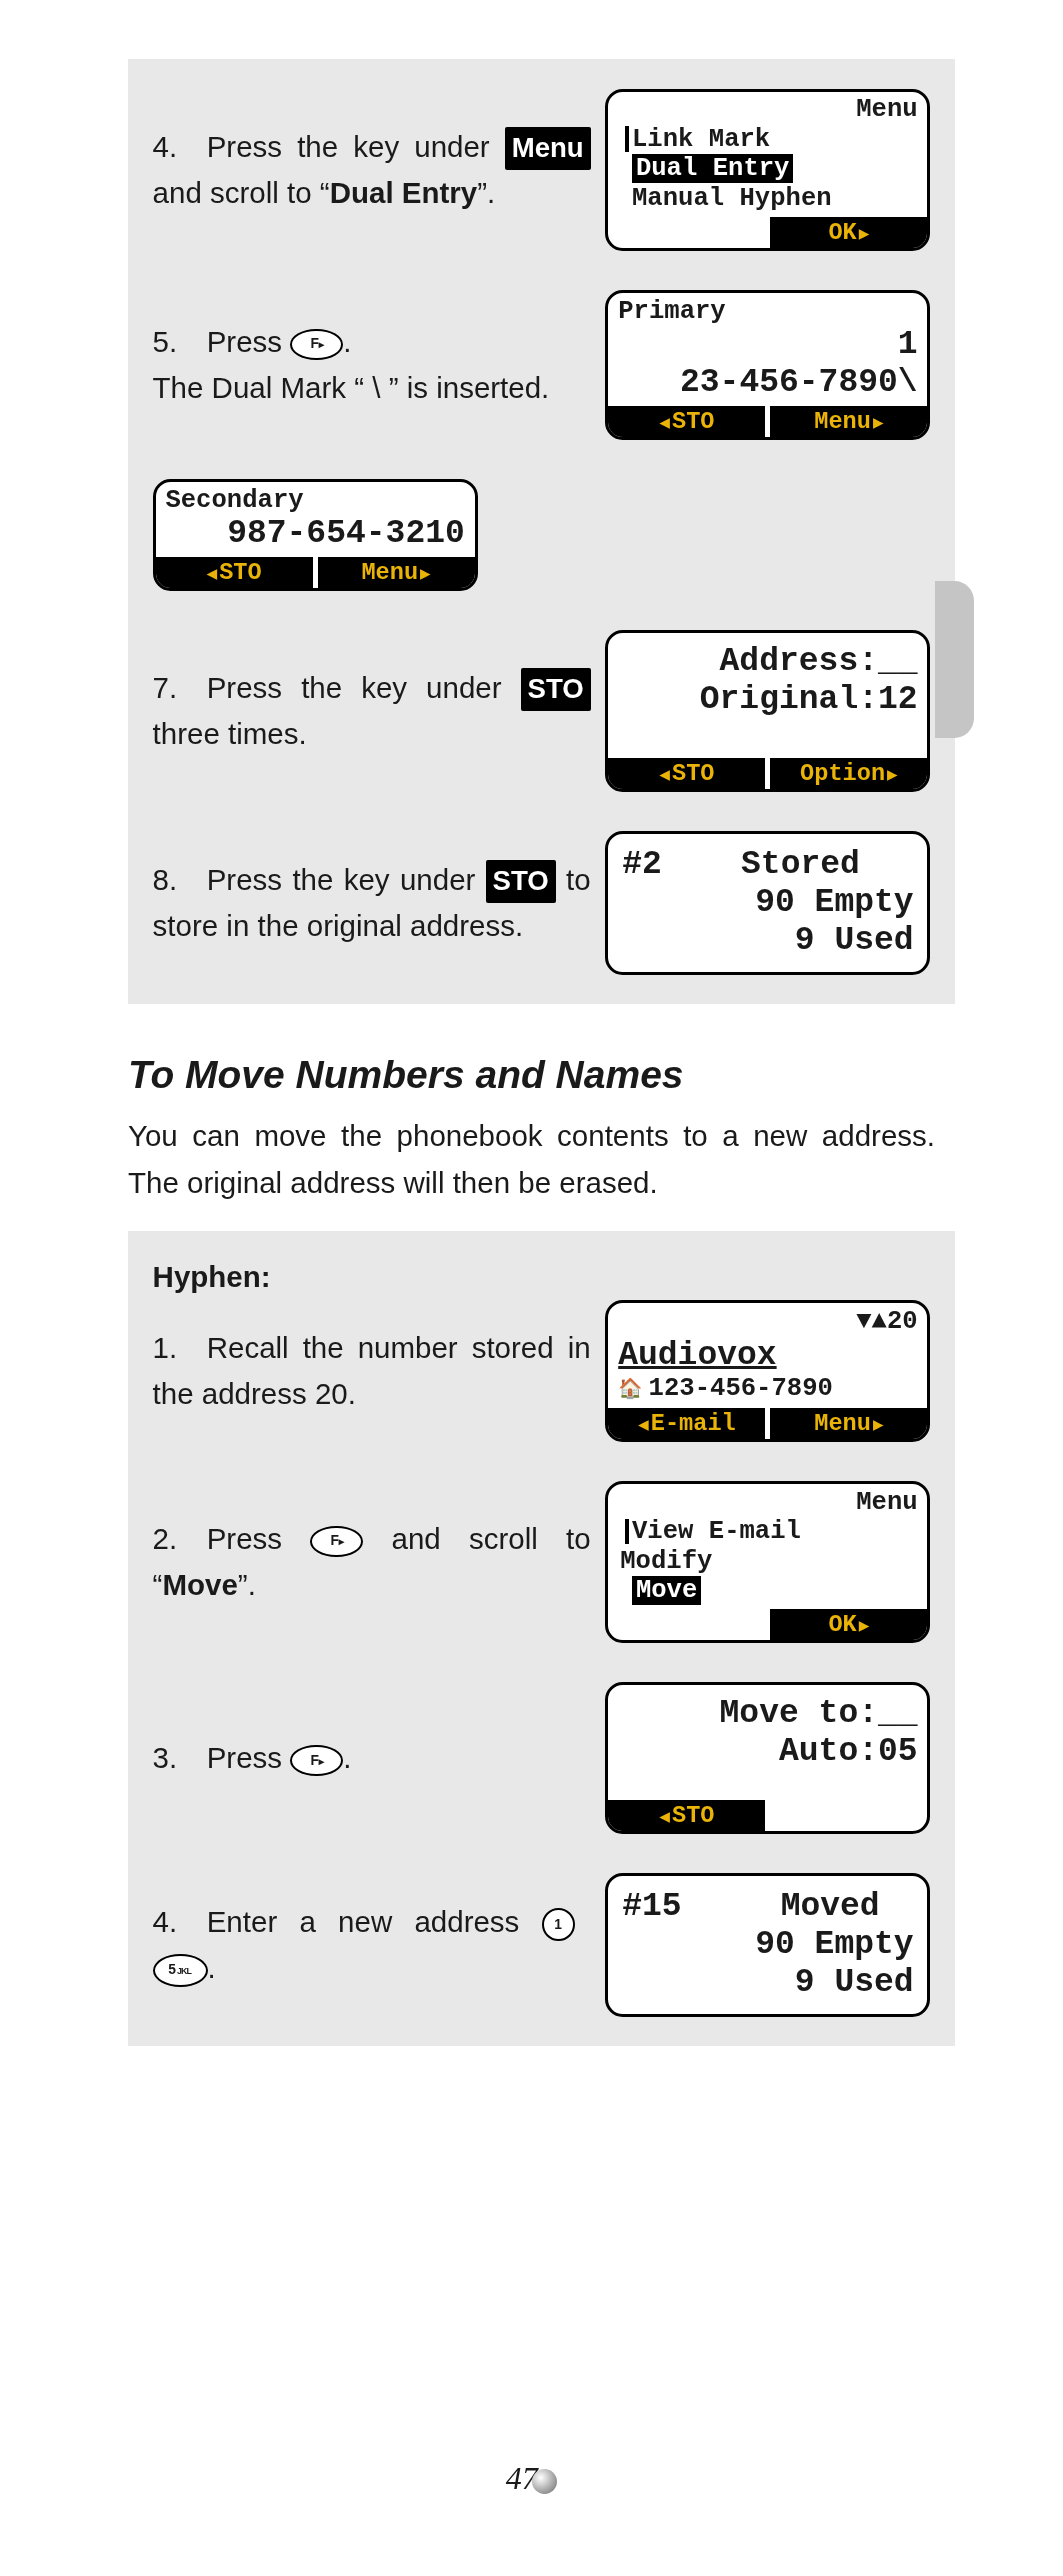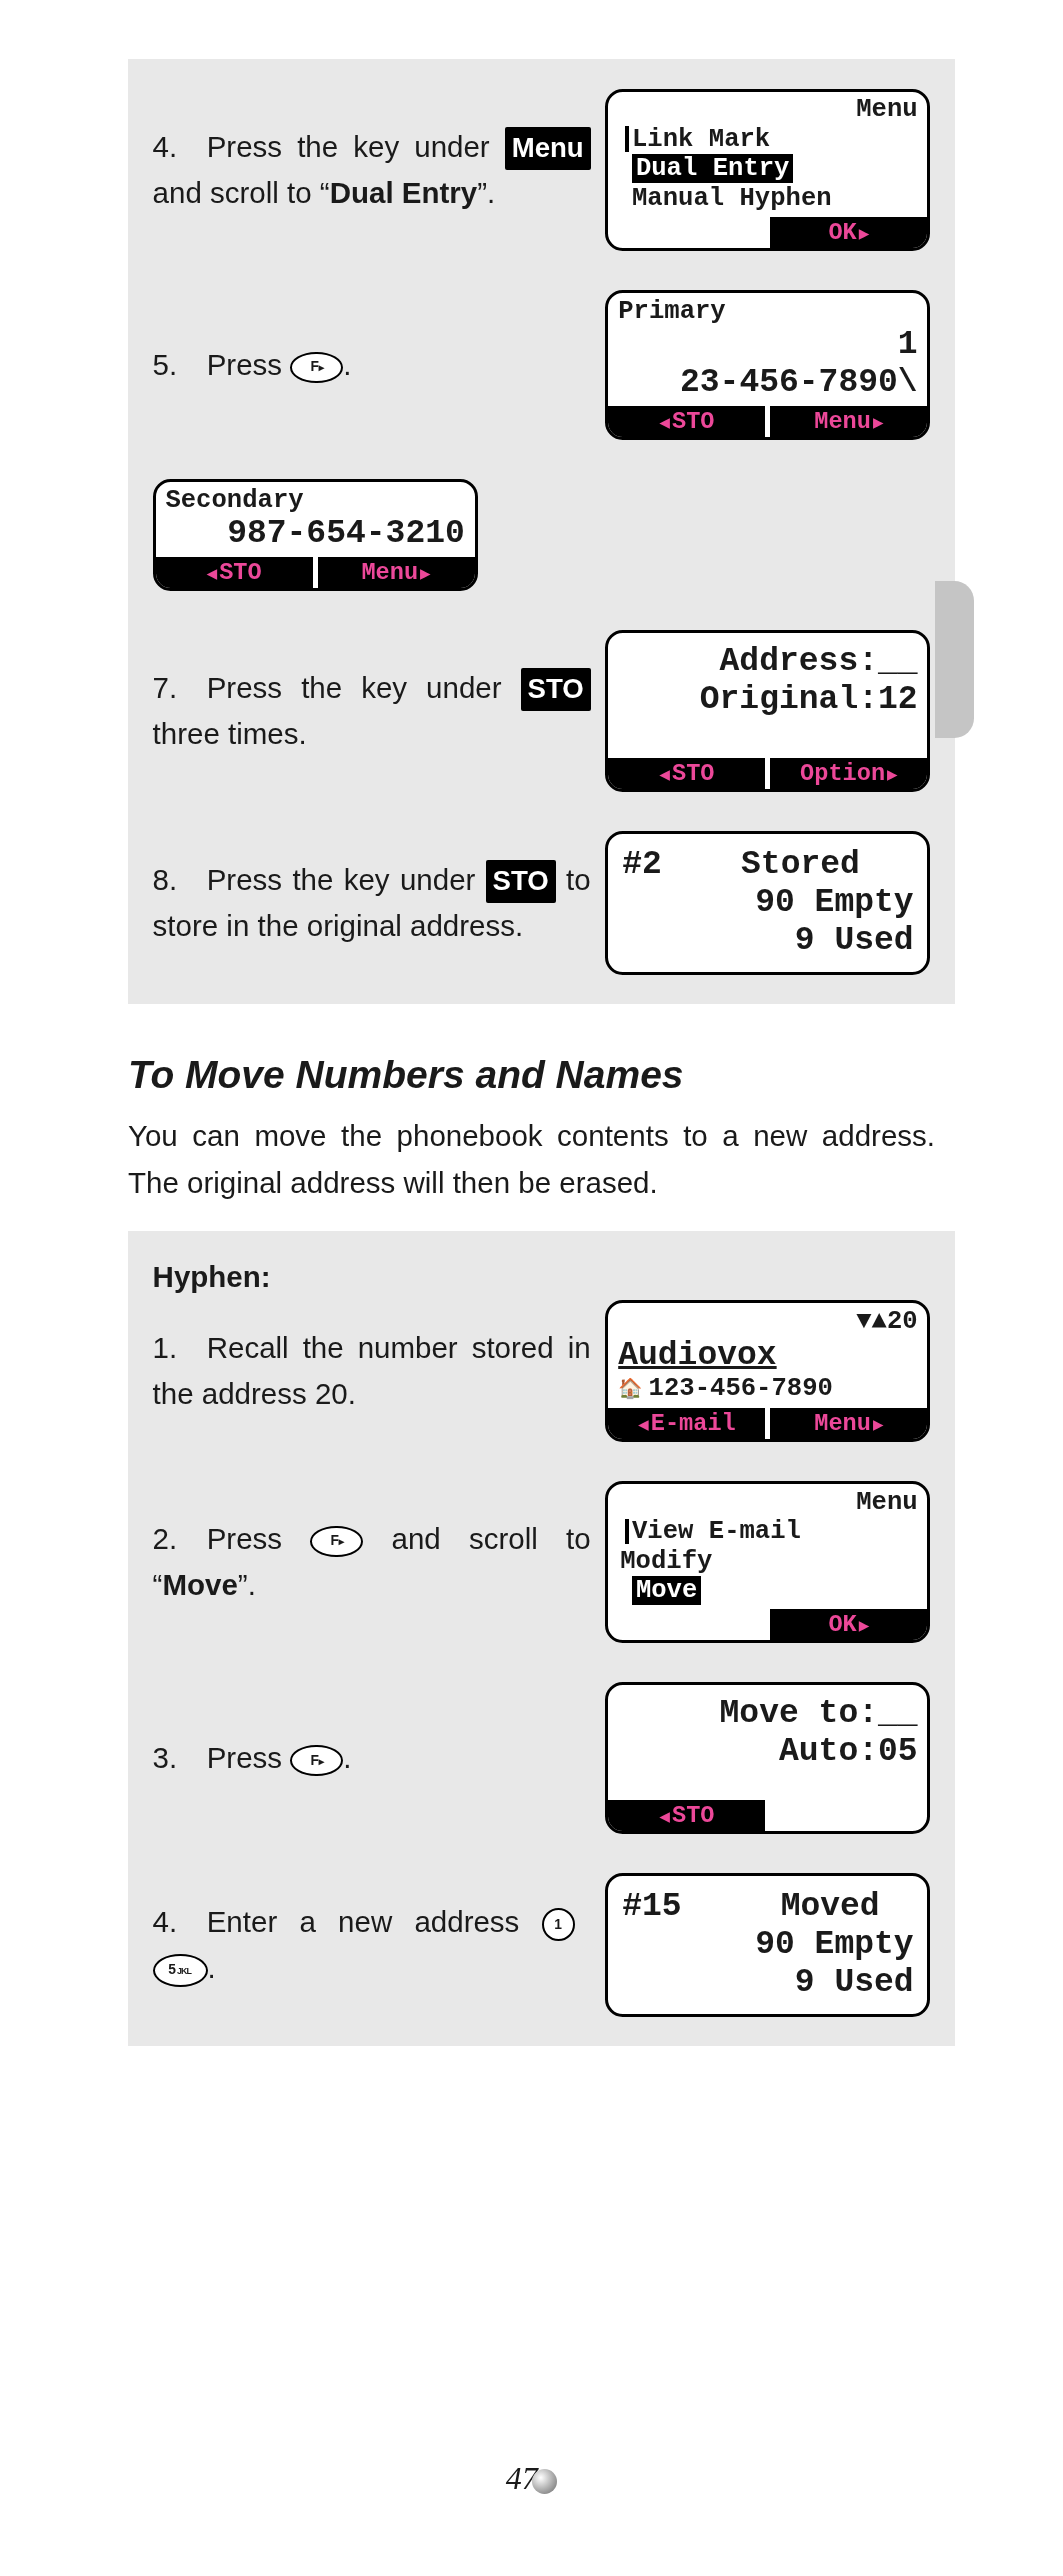--- a/index.html
+++ b/index.html
@@ -24,21 +24,21 @@
   
   
   .screen { width: 325px; border: 3px solid #000; border-radius: 17.7px; background: #fff; flex-shrink: 0; font-family: "Courier New", monospace; font-weight: bold; overflow: hidden; }
   .screen-body { padding: 3.9px 9.8px 0 9.8px; min-height: 59px; }
   .screen-line { font-size: 25.6px; line-height: 1.15; white-space: pre; }
   .screen-line.right { text-align: right; }
   .screen-line.big { font-size: 33px; }
   .screen-line.underline { text-decoration: underline; }
   .hl { background:#000; color:#fff; padding:0 3.9px; }
   .softbar { display:flex; margin-top:3.9px; }
-  .softbar .cell { flex:1; text-align:center; color:#ec4899; background:#000; font-size:23.6px; padding:2px 16px; border-right:5.9px solid #fff; }
+  .softbar .cell { flex:1; text-align:center; color:#eab308; background:#000; font-size:23.6px; padding:2px 16px; border-right:5.9px solid #fff; }
   .softbar .cell:last-child { border-right:none; }
   .softbar .cell.blank { background:transparent; }
   .softbar .tri { font-size:17.7px; margin-left:2px; }
   .softbar .tri-l { font-size:17.7px; margin-right:2px; }
   
   .section-title { font-size: 39px; font-weight: bold; margin: 49px 128px 14.8px 128px; font-style: italic; }
   .body-para { font-size: 29.5px; line-height: 1.6; margin: 0 128px 24.6px 128px; text-align: justify; }
   .example-label { font-size: 29.5px; font-weight: bold; }
   
   .tab-shape { position:absolute; right:89px; top:581px; width:39px; height:157px; background:#c5c5c5; border-radius: 0 19.7px 19.7px 0; }
@@ -70,20 +70,21 @@
       <div class="softbar">
         <div class="cell blank"></div>
         <div class="cell"><span>OK</span><span class="tri">▶</span></div>
       </div>
     </div>
   </div>
 
   <div class="step-row">
     <div class="step-text">
       <span>5. Press </span><span class="oval-btn"><span class="inner">F</span></span><span>.</span><br>
+      <span>The Dual Mark “ \ ” is inserted.</span>
     </div>
     <div class="screen">
       <div class="screen-body">
         <div class="screen-line">Primary</div>
         <div class="screen-line big right">1</div>
         <div class="screen-line big right">23-456-7890\</div>
       </div>
       <div class="softbar">
         <div class="cell"><span class="tri-l">◀</span><span>STO</span></div>
         <div class="cell"><span>Menu</span><span class="tri">▶</span></div>

